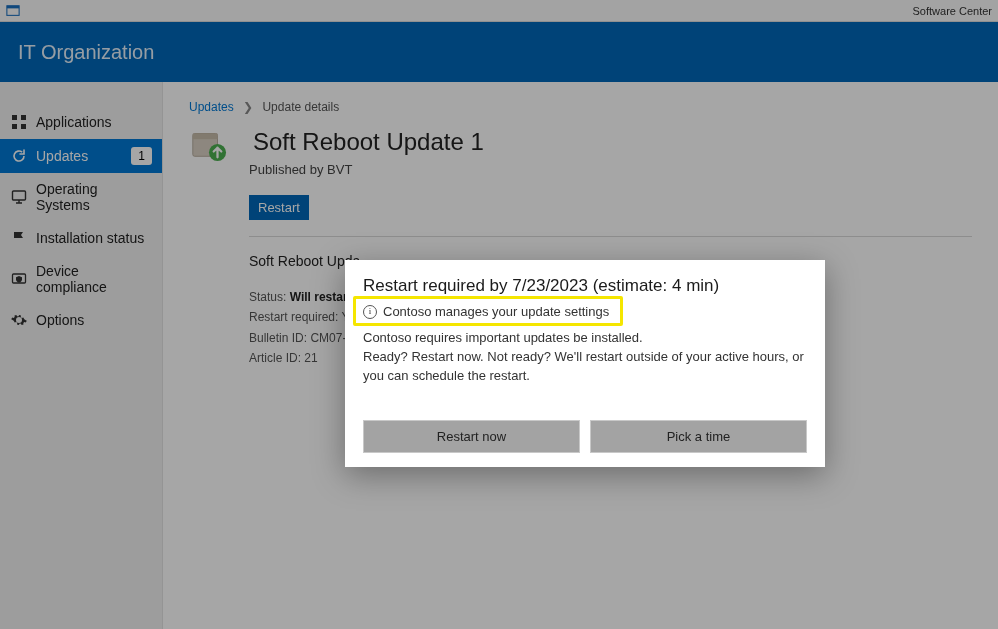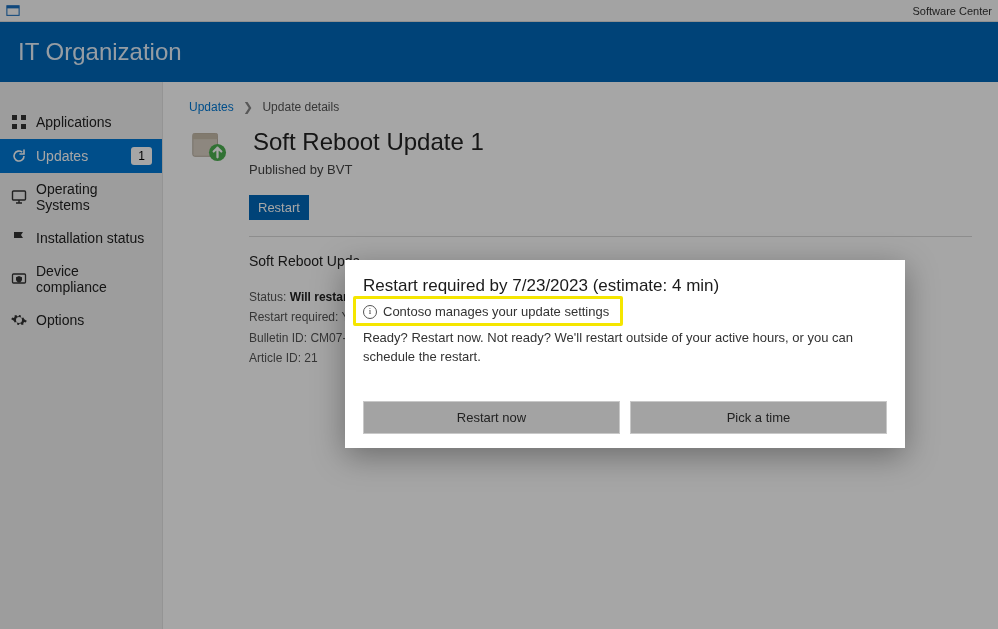--- a/index.html
+++ b/index.html
@@ -11,21 +11,21 @@
     --text:#1b1b1b;
     --muted:#5a5a5a;
     --dim-overlay:rgba(0,0,0,0.35);
   }
   *{box-sizing:border-box;font-family:"Segoe UI",Arial,sans-serif;}
   body{margin:0;width:998px;height:629px;background:var(--window-bg);overflow:hidden;position:relative;color:var(--text);}
   
   .titlebar{height:22px;display:flex;align-items:center;padding:0 6px;font-size:11px;color:#333;background:#fafafa;border-bottom:1px solid #ddd;justify-content:space-between;}
   .titlebar .win-icon{width:14px;height:14px;margin-right:6px;display:flex;align-items:center;justify-content:center;}
   
-  .brandbar{height:60px;background:var(--ms-blue);display:flex;align-items:center;padding:0 18px;color:#e6f1fb;font-size:24px;font-weight:400;}
+  .brandbar{height:60px;background:var(--ms-blue);display:flex;align-items:center;padding:0 18px;color:#e6f1fb;font-size:20px;font-weight:400;}
   
   .layout{display:flex;height:calc(629px - 22px - 60px);}
   .sidebar{width:163px;background:var(--sidebar-bg);border-right:1px solid #e3e3e3;padding-top:23px;}
   .nav-item{display:flex;align-items:center;gap:8px;padding:8px 10px;font-size:14px;color:#222;cursor:pointer;position:relative;}
   .nav-item.active{background:var(--accent);color:#fff;}
   .nav-item .icon{width:18px;height:18px;display:flex;align-items:center;justify-content:center;flex-shrink:0;}
   .nav-badge{margin-left:auto;background:#fff;color:#222;border-radius:3px;padding:0 6px;font-size:12px;line-height:16px;border:1px solid rgba(255,255,255,.4);}
   .nav-item.active .nav-badge{color:#000;}
   .content{flex:1;background:var(--body-bg);padding:18px 26px;overflow:auto;}
   
@@ -38,21 +38,21 @@
   .pkg-title{font-size:24px;font-weight:400;color:#222;margin:4px;}
   .pkg-pub{font-size:13px;color:#444;margin:6px 0 18px;}
   .btn-primary-small{background:var(--ms-blue);color:#fff;border:1px solid var(--ms-blue);padding:4px 8px;font-size:13px;cursor:pointer;}
   .hr{border:none;border-top:1px solid #d9d9d9;margin:16px 0;}
   .section-sub{font-size:14px;color:#222;margin:10px 0 18px;}
   .meta-line{font-size:12px;color:#555;line-height:1.7;}
   .meta-line .label{}
   .meta-line .val{color:#222;font-weight:600;}
   
   .scrim{position:absolute;inset:0;background:var(--dim-overlay);}
-  .dialog{position:absolute;left:345px;top:260px;width:560px;background:#fff;box-shadow:0 8px 30px rgba(0,0,0,.35);}
+  .dialog{position:absolute;left:345px;top:260px;width:480px;background:#fff;box-shadow:0 8px 30px rgba(0,0,0,.35);}
   .dialog-body{padding:16px 18px 20px;}
   .dialog-title{font-size:17px;color:#1b1b1b;margin:0 0 8px;font-weight:400;}
   .manage-row{display:flex;align-items:center;gap:6px;font-size:13px;color:#333;margin-bottom:10px;}
   .highlight-box{position:absolute;border:3px solid #f5e600;border-radius:2px;pointer-events:none;}
   .dialog-text{font-size:13px;color:#333;line-height:1.45;}
   .dialog-actions{display:flex;gap:10px;padding:14px 18px;}
   .btn{flex:1;font-size:13px;padding:8px 0;cursor:pointer;border:1px solid #c8c8c8;background:#a3a3a3;color:#222;}
   .btn.primary{background:var(--accent);border-color:var(--accent);color:#fff;}
   
   .info-glyph{width:14px;height:14px;border:1.3px solid #555;border-radius:50%;display:flex;align-items:center;justify-content:center;font-size:9px;line-height:1;font-family:Georgia,serif;}
@@ -185,20 +185,21 @@
 <div class="scrim"></div>
 
 <div class="dialog">
   <div class="dialog-body">
     <h2 class="dialog-title">Restart required by 7/23/2023 (estimate: 4 min)</h2>
     <div class="manage-row">
       <span class="info-glyph">i</span>
       <span>Contoso manages your update settings</span>
     </div>
     <div class="dialog-text">
+      <div>Contoso requires important updates be installed.</div>
       <div>Ready? Restart now. Not ready? We'll restart outside of your active hours, or you can schedule the restart.</div>
     </div>
   </div>
   <div class="dialog-actions">
     <button class="btn">Restart now</button>
     <button class="btn">Pick a time</button>
   </div>
 
   <div class="highlight-box" style="left:8px;top:36px;width:270px;height:30px"></div>
 </div>

